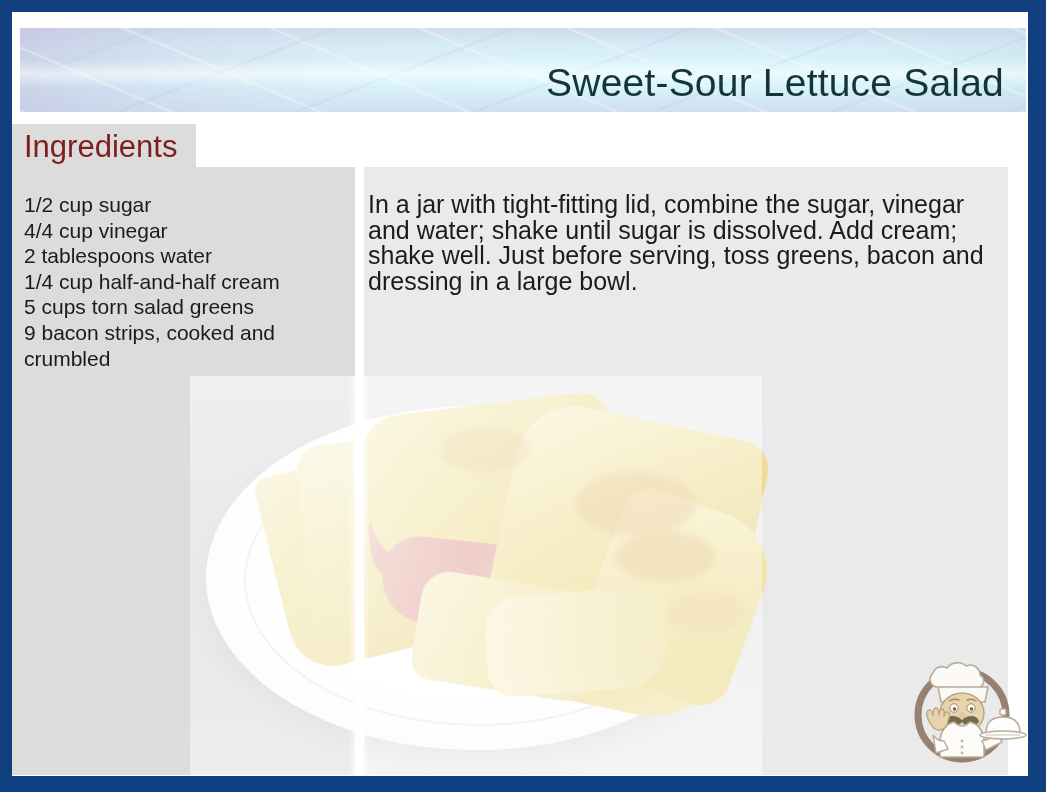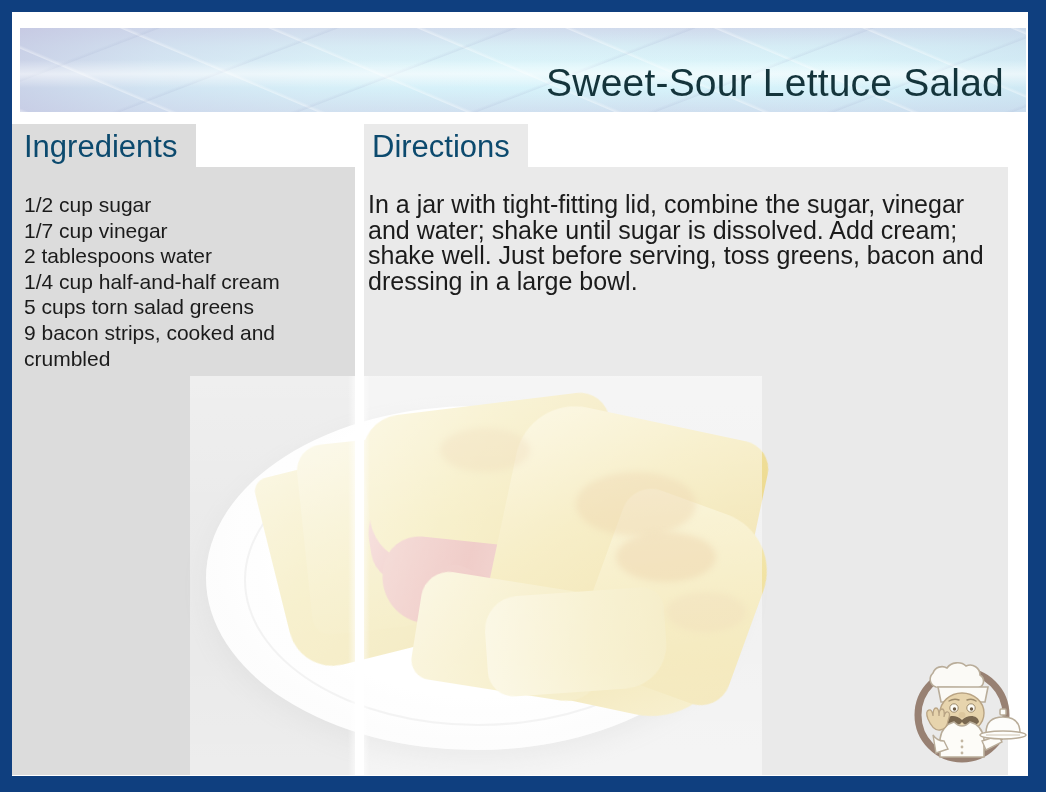--- a/index.html
+++ b/index.html
@@ -136,21 +136,21 @@
   .tab-directions {
     left: 364px;
     top: 124px;
     width: 164px;
     height: 44px;
     background: #eaeaea;
     padding-left: 8px;
   }
   .tab-label {
     font-size: 31px;
-    color: #0c4a6e;
+    color: #7f1d1d;
     line-height: 1;
   }
 
   
   .ingredients-list {
     position: absolute;
     left: 24px;
     top: 192px;
     width: 318px;
     z-index: 12;
@@ -372,27 +372,24 @@
 
     <div class="photo-fade"></div>
     <div class="photo-seam"></div>
   </div>
 
   <div class="panel-gap"></div>
 
   <div class="tab tab-ingredients">
     <span class="tab-label">Ingredients</span>
   </div>
-  <div class="tab tab-directions">
-    <span class="tab-label">Directions</span>
-  </div>
 
   <div class="ingredients-list">
     <div class="ing-line">1/2 cup sugar</div>
-    <div class="ing-line">1/7 cup vinegar</div>
+    <div class="ing-line">4/4 cup vinegar</div>
     <div class="ing-line">2 tablespoons water</div>
     <div class="ing-line">1/4 cup half-and-half cream</div>
     <div class="ing-line">5 cups torn salad greens</div>
     <div class="ing-line">9 bacon strips, cooked and crumbled</div>
   </div>
 
   <div class="directions-text">In a jar with tight-fitting lid, combine the sugar, vinegar and water; shake until sugar is dissolved. Add cream; shake well. Just before serving, toss greens, bacon and dressing in a large bowl.</div>
 
   <div class="chef-logo">
     <svg viewBox="0 0 130 130" width="130" height="130" xmlns="http://www.w3.org/2000/svg">

